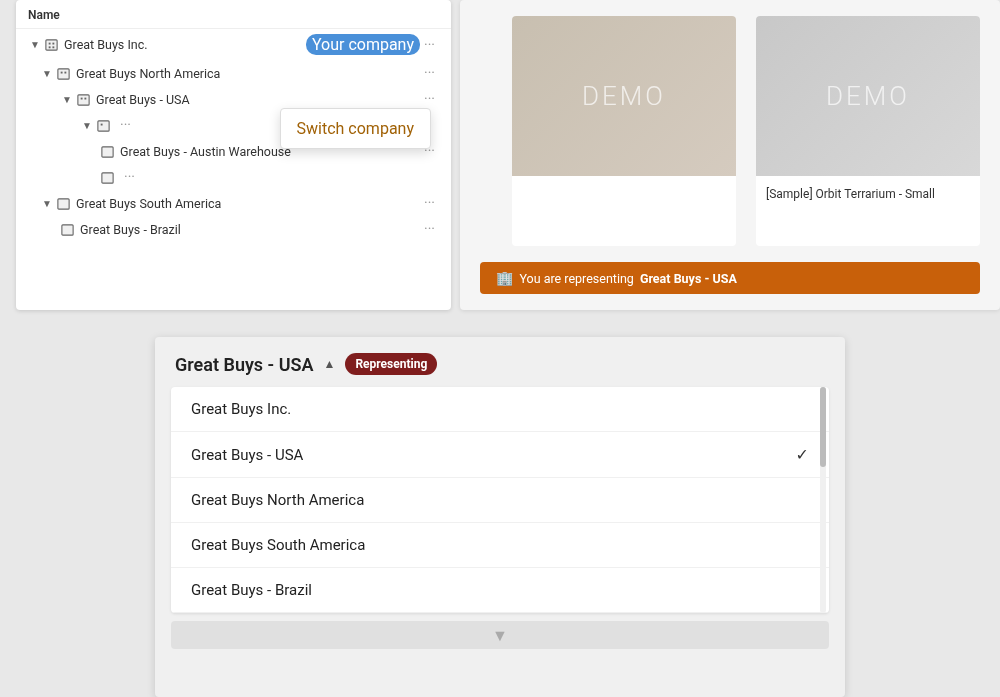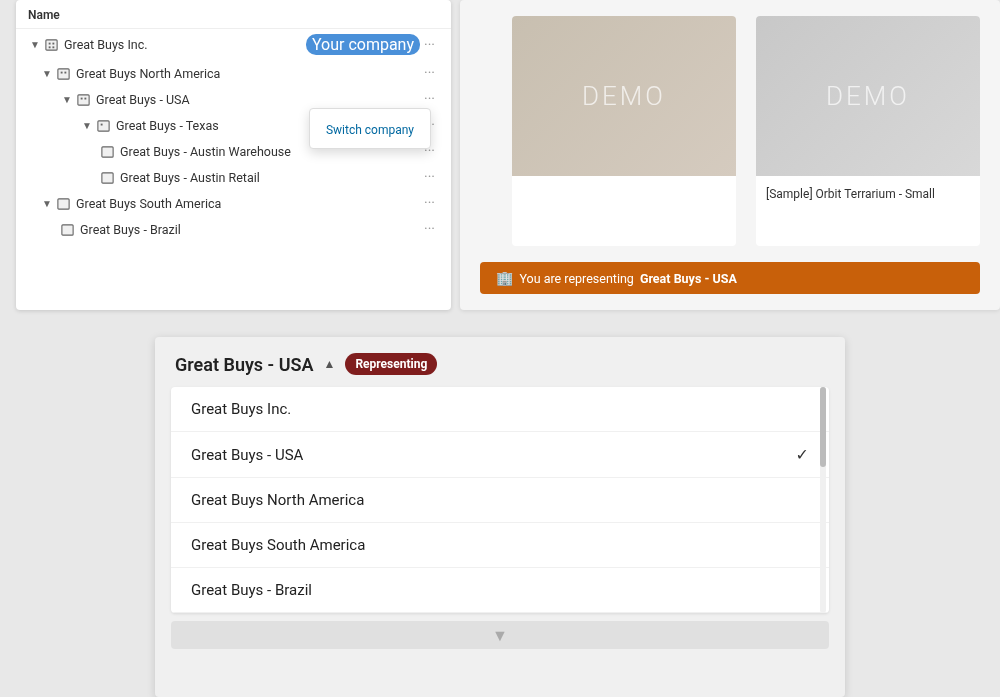--- a/index.html
+++ b/index.html
@@ -81,22 +81,22 @@
       top: 108px;
       right: 20px;
       background: #fff;
       border: 1px solid #ddd;
       border-radius: 4px;
       box-shadow: 0 4px 12px rgba(0,0,0,0.15);
       z-index: 10;
       padding: 10px 16px;
     }
     .switch-popup-link {
-      color: #0369a1;
-      font-size: 12px;
+      color: #a16207;
+      font-size: 16px;
       cursor: pointer;
       white-space: nowrap;
     }
 
     
     .bldg-icon {
       display: inline-block;
       width: 15px;
       height: 15px;
       margin-right: 5px;
@@ -323,37 +323,35 @@
   <div class="switch-popup">
     <span class="switch-popup-link">Switch company</span>
   </div>
 
   <div class="tree-item indent-3">
     <span class="tree-chevron">▼</span>
     <svg class="tree-icon bldg-icon" viewBox="0 0 16 16" fill="none">
       <rect x="2" y="3" width="12" height="11" rx="1" stroke="#666" stroke-width="1.2" fill="#f0f0f0"></rect>
       <rect x="5" y="6" width="2" height="2" fill="#666"></rect>
     </svg>
-    <span class="tree-label">Great Buys - Texas</span>
     <span class="tree-dots">···</span>
   </div>
 
   <div class="tree-item indent-4">
     <svg class="tree-icon bldg-icon" viewBox="0 0 16 16" fill="none">
       <rect x="2" y="3" width="12" height="11" rx="1" stroke="#666" stroke-width="1.2" fill="#f0f0f0"></rect>
     </svg>
     <span class="tree-label">Great Buys - Austin Warehouse</span>
     <span class="tree-dots">···</span>
   </div>
 
   <div class="tree-item indent-4">
     <svg class="tree-icon bldg-icon" viewBox="0 0 16 16" fill="none">
       <rect x="2" y="3" width="12" height="11" rx="1" stroke="#666" stroke-width="1.2" fill="#f0f0f0"></rect>
     </svg>
-    <span class="tree-label">Great Buys - Austin Retail</span>
     <span class="tree-dots">···</span>
   </div>
 
   <div class="tree-item indent-1">
     <span class="tree-chevron">▼</span>
     <svg class="tree-icon bldg-icon" viewBox="0 0 16 16" fill="none">
       <rect x="2" y="3" width="12" height="11" rx="1" stroke="#666" stroke-width="1.2" fill="#f0f0f0"></rect>
     </svg>
     <span class="tree-label">Great Buys South America</span>
     <span class="tree-dots">···</span>

